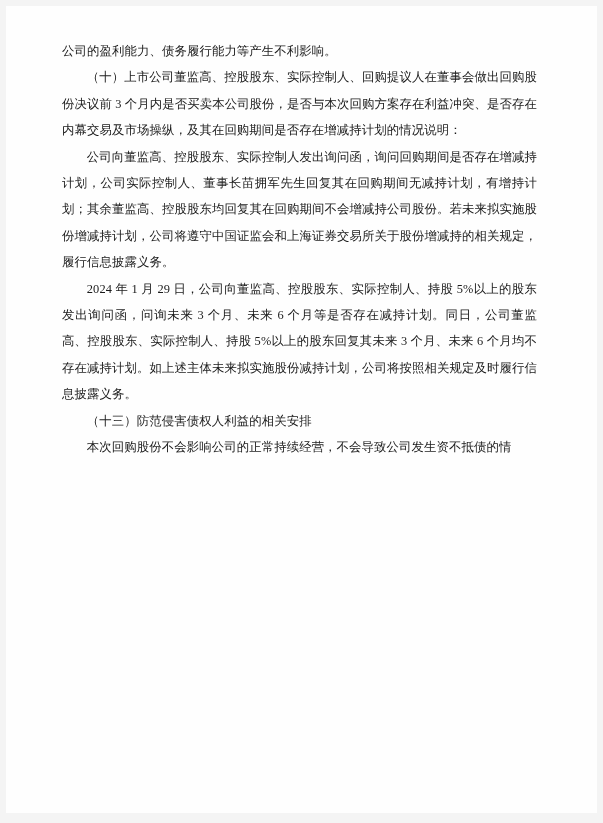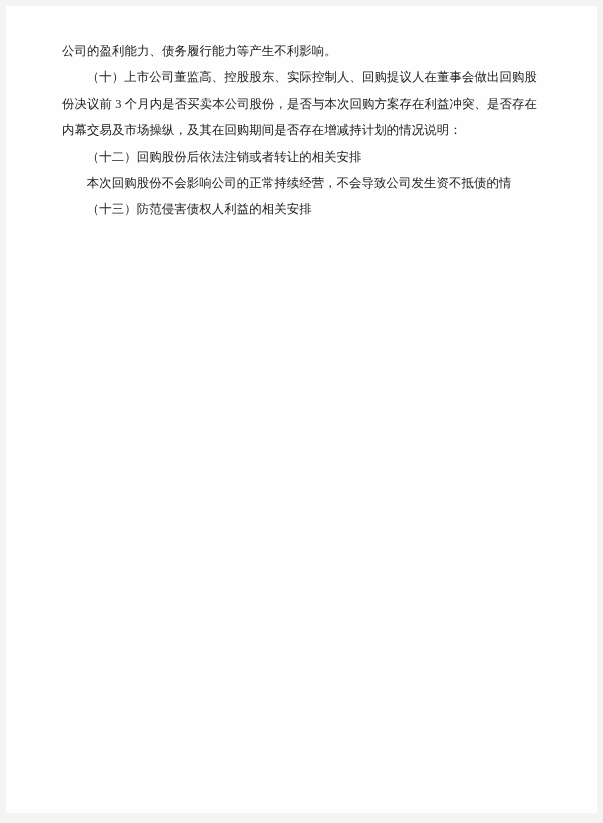--- a/index.html
+++ b/index.html
@@ -53,17 +53,18 @@
 
 <div id="page">
   <div class="edge-top"></div>
   <div class="edge-bottom"></div>
   <div class="edge-left"></div>
   <div class="edge-right"></div>
 
   <div class="doc-body">
     <p class="para noindent">公司的盈利能力、债务履行能力等产生不利影响。</p>
     <p class="para">（十）上市公司董监高、控股股东、实际控制人、回购提议人在董事会做出回购股份决议前 3 个月内是否买卖本公司股份，是否与本次回购方案存在利益冲突、是否存在内幕交易及市场操纵，及其在回购期间是否存在增减持计划的情况说明：</p>
-    <p class="para">（十二）回购股份后依法注销或者转让的相关安排</p>
+    <p class="para">公司向董监高、控股股东、实际控制人发出询问函，询问回购期间是否存在增减持计划，公司实际控制人、董事长苗拥军先生回复其在回购期间无减持计划，有增持计划；其余董监高、控股股东均回复其在回购期间不会增减持公司股份。若未来拟实施股份增减持计划，公司将遵守中国证监会和上海证券交易所关于股份增减持的相关规定，履行信息披露义务。</p>
+    <p class="para">2024 年 1 月 29 日，公司向董监高、控股股东、实际控制人、持股 5%以上的股东发出询问函，问询未来 3 个月、未来 6 个月等是否存在减持计划。同日，公司董监高、控股股东、实际控制人、持股 5%以上的股东回复其未来 3 个月、未来 6 个月均不存在减持计划。如上述主体未来拟实施股份减持计划，公司将按照相关规定及时履行信息披露义务。</p>
+    <p class="para">（十三）防范侵害债权人利益的相关安排</p>
     <p class="para">本次回购股份不会影响公司的正常持续经营，不会导致公司发生资不抵债的情</p>
-    <p class="para">（十三）防范侵害债权人利益的相关安排</p>
   </div>
 </div>
 
 </body></html>

